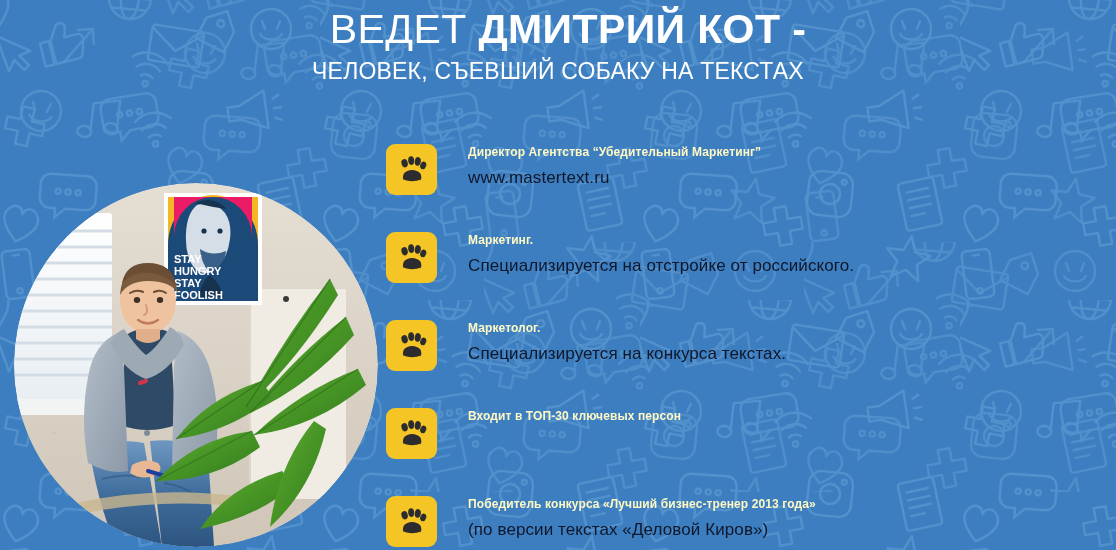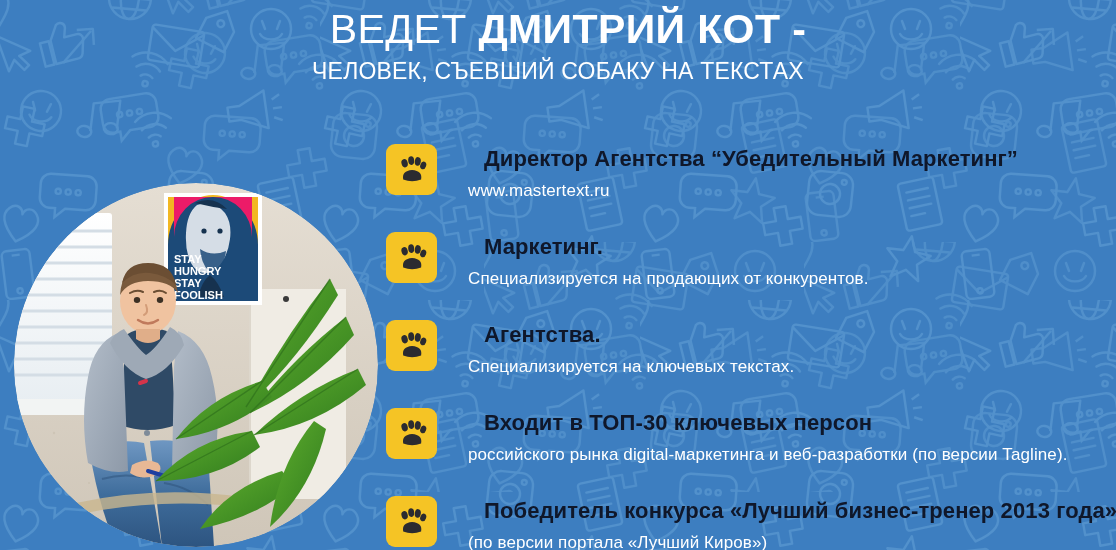--- a/index.html
+++ b/index.html
@@ -102,33 +102,32 @@
     justify-content: center;
   }
   .paw-badge svg { display: block; width: 30px; height: 28px; }
 
   .cred-text {
     margin-left: 31px;
     padding-top: 1px;
   }
 
   .cred-title {
-    font-size: 22px;
+    font-size: 12px;
     font-weight: 700;
-    color: #0f172a;
+    color: #fef9c3;
     letter-spacing: 0.1px;
     line-height: 1.25;
     white-space: nowrap;
-    margin-left: 16px;
   }
 
   .cred-sub {
     font-size: 17px;
     font-weight: 400;
-    color: #ffffff;
+    color: #0f172a;
     letter-spacing: 0.1px;
     line-height: 1.3;
     margin-top: 7px;
     white-space: nowrap;
   }
 </style>
 </head>
 <body>
 
 <div id="slide">
@@ -434,66 +433,65 @@
         <svg viewBox="0 0 30 28" aria-hidden="true">
           <ellipse cx="7.6" cy="7.2" rx="3.1" ry="4.2" fill="#2b2b30" transform="rotate(-16 7.6 7.2)"></ellipse>
           <ellipse cx="14.2" cy="4.6" rx="3.0" ry="4.3" fill="#2b2b30" transform="rotate(-5 14.2 4.6)"></ellipse>
           <ellipse cx="20.8" cy="5.4" rx="3.0" ry="4.3" fill="#2b2b30" transform="rotate(8 20.8 5.4)"></ellipse>
           <ellipse cx="26.2" cy="9.4" rx="2.9" ry="4.0" fill="#2b2b30" transform="rotate(20 26.2 9.4)"></ellipse>
           <path d="M6.2 23.4 q-1.6 -8.4 8.9 -9.3 q10.6 0.9 9.0 9.3 q-9.0 3.6 -17.9 0 Z" fill="#2b2b30"></path>
         </svg>
       </div>
       <div class="cred-text">
         <div class="cred-title">Маркетинг.</div>
-        <div class="cred-sub">Специализируется на продающих от конкурентов.</div>
+        <div class="cred-sub">Специализируется на отстройке от российского.</div>
       </div>
     </div>
 
     <div class="cred-row">
       <div class="paw-badge">
         <svg viewBox="0 0 30 28" aria-hidden="true">
           <ellipse cx="7.6" cy="7.2" rx="3.1" ry="4.2" fill="#2b2b30" transform="rotate(-16 7.6 7.2)"></ellipse>
           <ellipse cx="14.2" cy="4.6" rx="3.0" ry="4.3" fill="#2b2b30" transform="rotate(-5 14.2 4.6)"></ellipse>
           <ellipse cx="20.8" cy="5.4" rx="3.0" ry="4.3" fill="#2b2b30" transform="rotate(8 20.8 5.4)"></ellipse>
           <ellipse cx="26.2" cy="9.4" rx="2.9" ry="4.0" fill="#2b2b30" transform="rotate(20 26.2 9.4)"></ellipse>
           <path d="M6.2 23.4 q-1.6 -8.4 8.9 -9.3 q10.6 0.9 9.0 9.3 q-9.0 3.6 -17.9 0 Z" fill="#2b2b30"></path>
         </svg>
       </div>
       <div class="cred-text">
-        <div class="cred-title">Агентства.</div>
-        <div class="cred-sub">Специализируется на ключевых текстах.</div>
+        <div class="cred-title">Маркетолог.</div>
+        <div class="cred-sub">Специализируется на конкурса текстах.</div>
       </div>
     </div>
 
     <div class="cred-row">
       <div class="paw-badge">
         <svg viewBox="0 0 30 28" aria-hidden="true">
           <ellipse cx="7.6" cy="7.2" rx="3.1" ry="4.2" fill="#2b2b30" transform="rotate(-16 7.6 7.2)"></ellipse>
           <ellipse cx="14.2" cy="4.6" rx="3.0" ry="4.3" fill="#2b2b30" transform="rotate(-5 14.2 4.6)"></ellipse>
           <ellipse cx="20.8" cy="5.4" rx="3.0" ry="4.3" fill="#2b2b30" transform="rotate(8 20.8 5.4)"></ellipse>
           <ellipse cx="26.2" cy="9.4" rx="2.9" ry="4.0" fill="#2b2b30" transform="rotate(20 26.2 9.4)"></ellipse>
           <path d="M6.2 23.4 q-1.6 -8.4 8.9 -9.3 q10.6 0.9 9.0 9.3 q-9.0 3.6 -17.9 0 Z" fill="#2b2b30"></path>
         </svg>
       </div>
       <div class="cred-text">
         <div class="cred-title">Входит в ТОП-30 ключевых персон</div>
-        <div class="cred-sub">российского рынка digital-маркетинга и веб-разработки (по версии Tagline).</div>
       </div>
     </div>
 
     <div class="cred-row">
       <div class="paw-badge">
         <svg viewBox="0 0 30 28" aria-hidden="true">
           <ellipse cx="7.6" cy="7.2" rx="3.1" ry="4.2" fill="#2b2b30" transform="rotate(-16 7.6 7.2)"></ellipse>
           <ellipse cx="14.2" cy="4.6" rx="3.0" ry="4.3" fill="#2b2b30" transform="rotate(-5 14.2 4.6)"></ellipse>
           <ellipse cx="20.8" cy="5.4" rx="3.0" ry="4.3" fill="#2b2b30" transform="rotate(8 20.8 5.4)"></ellipse>
           <ellipse cx="26.2" cy="9.4" rx="2.9" ry="4.0" fill="#2b2b30" transform="rotate(20 26.2 9.4)"></ellipse>
           <path d="M6.2 23.4 q-1.6 -8.4 8.9 -9.3 q10.6 0.9 9.0 9.3 q-9.0 3.6 -17.9 0 Z" fill="#2b2b30"></path>
         </svg>
       </div>
       <div class="cred-text">
         <div class="cred-title">Победитель конкурса «Лучший бизнес-тренер 2013 года»</div>
-        <div class="cred-sub">(по версии портала «Лучший Киров»)</div>
+        <div class="cred-sub">(по версии текстах «Деловой Киров»)</div>
       </div>
     </div>
 
   </div>
 </div>
 
 </body></html>

